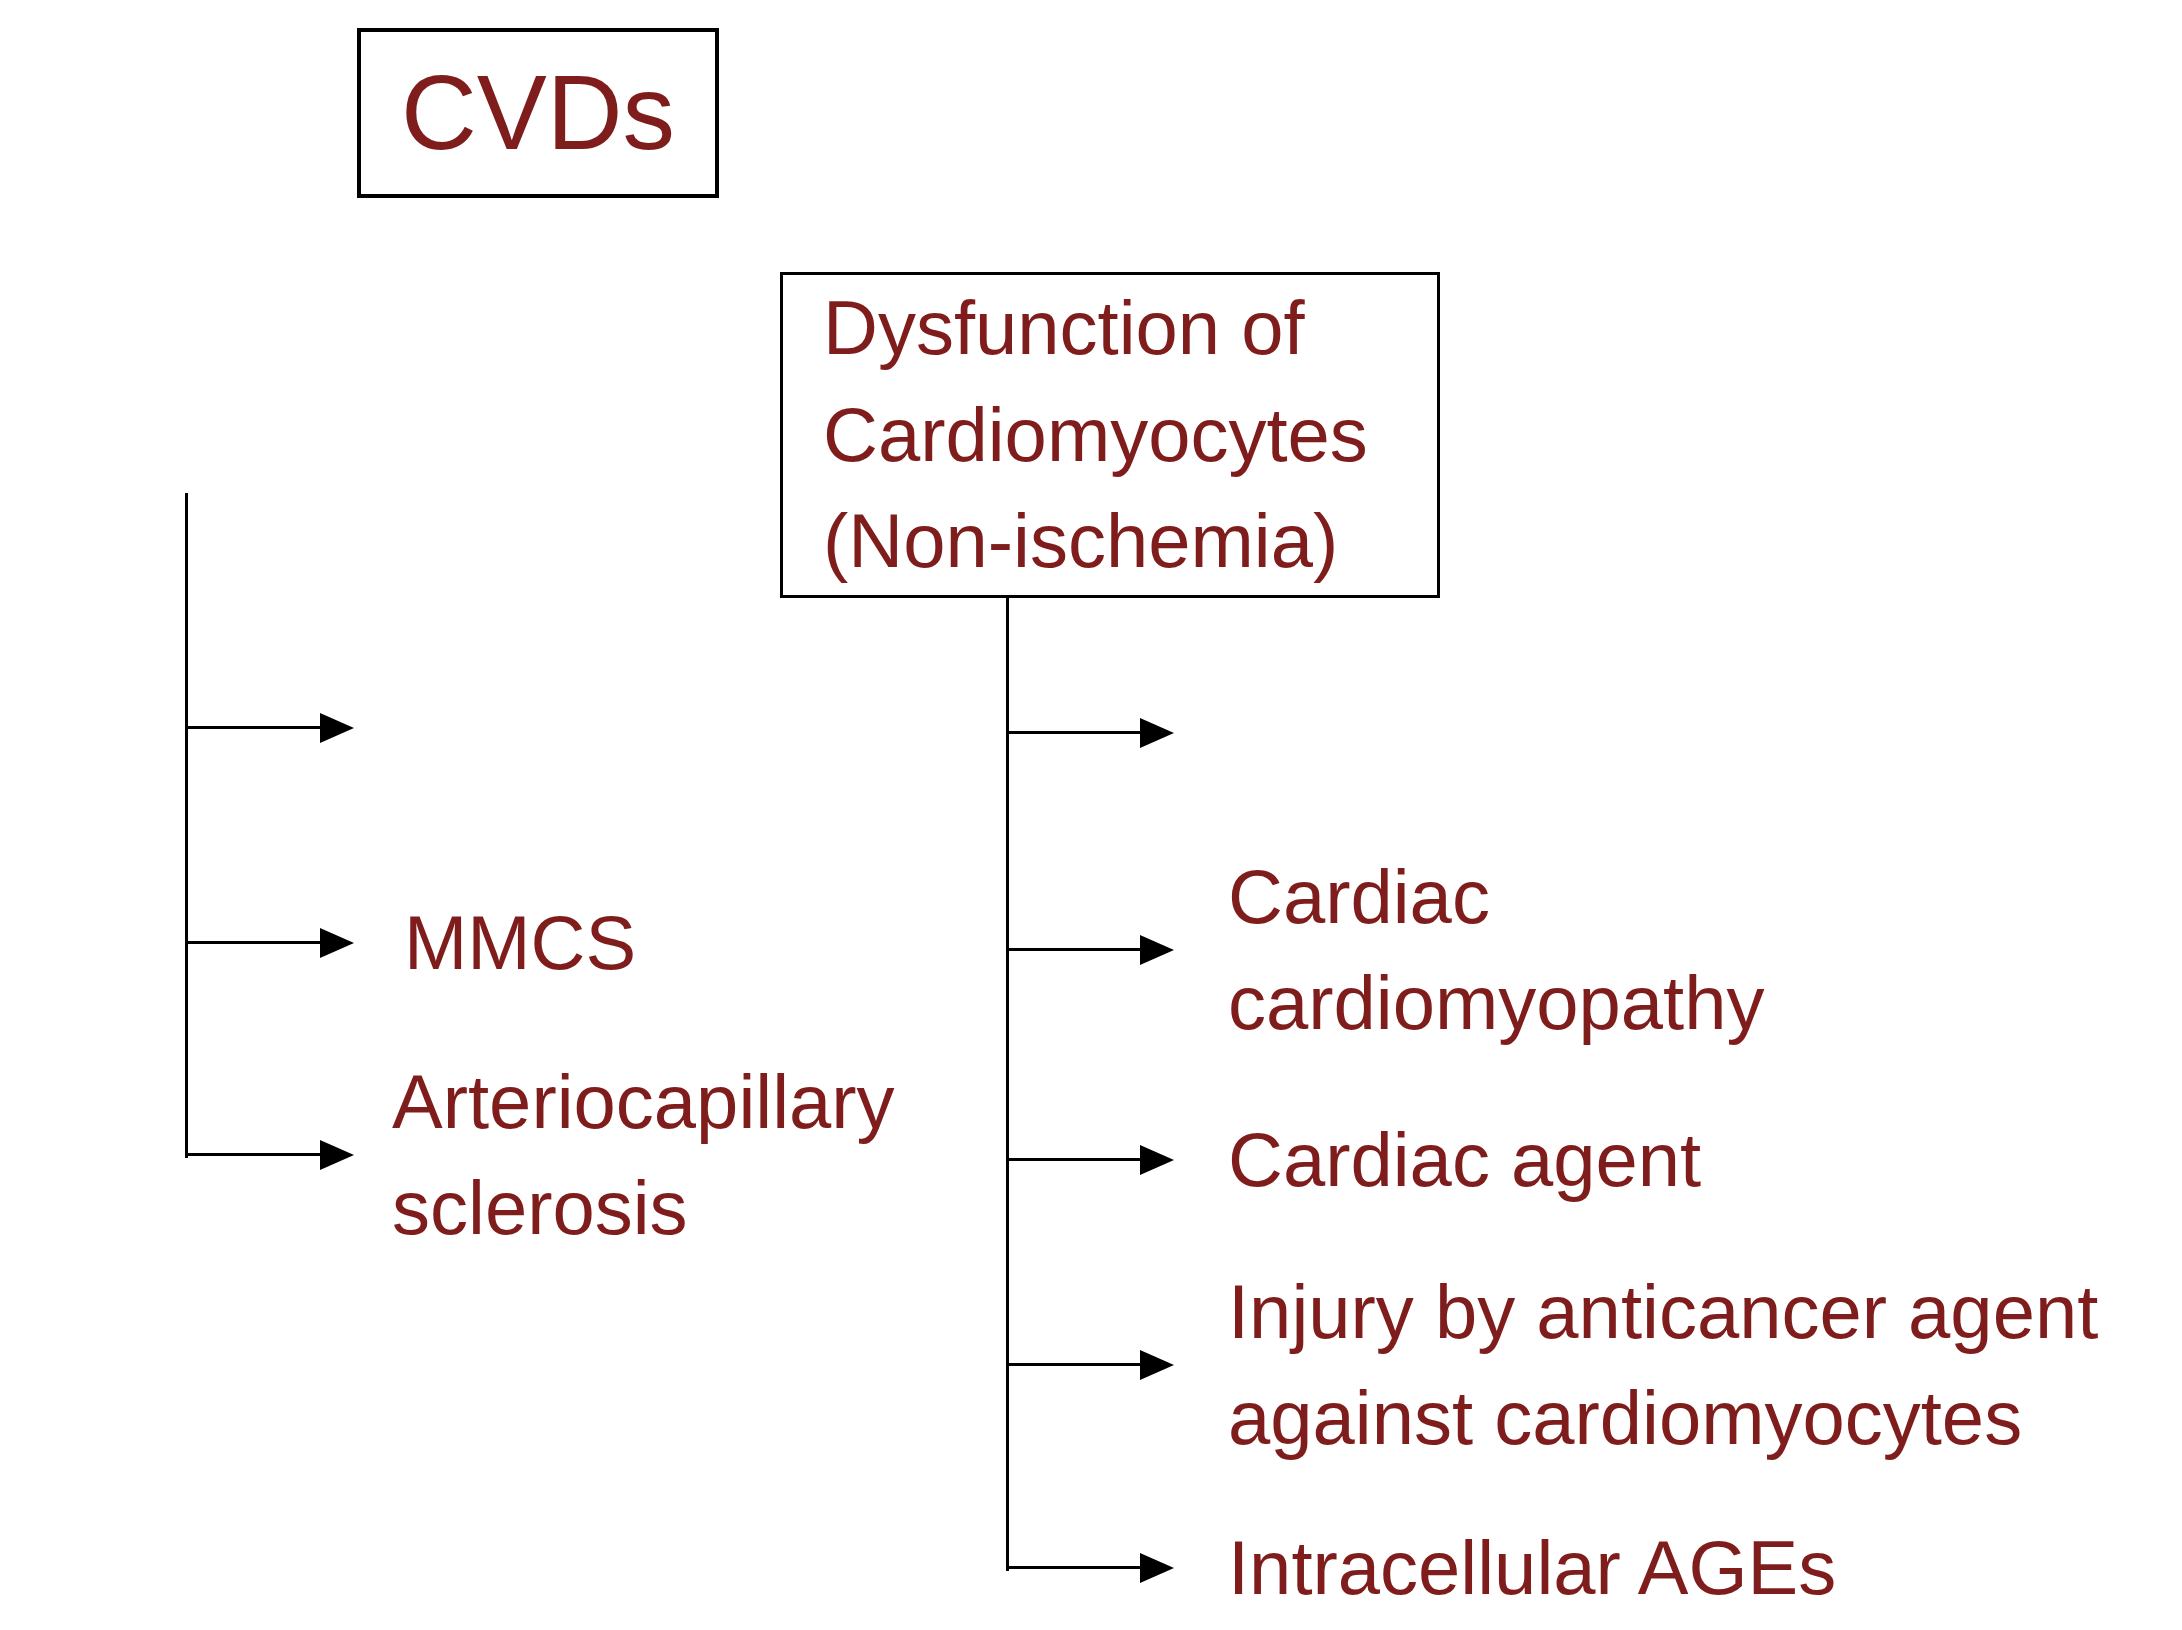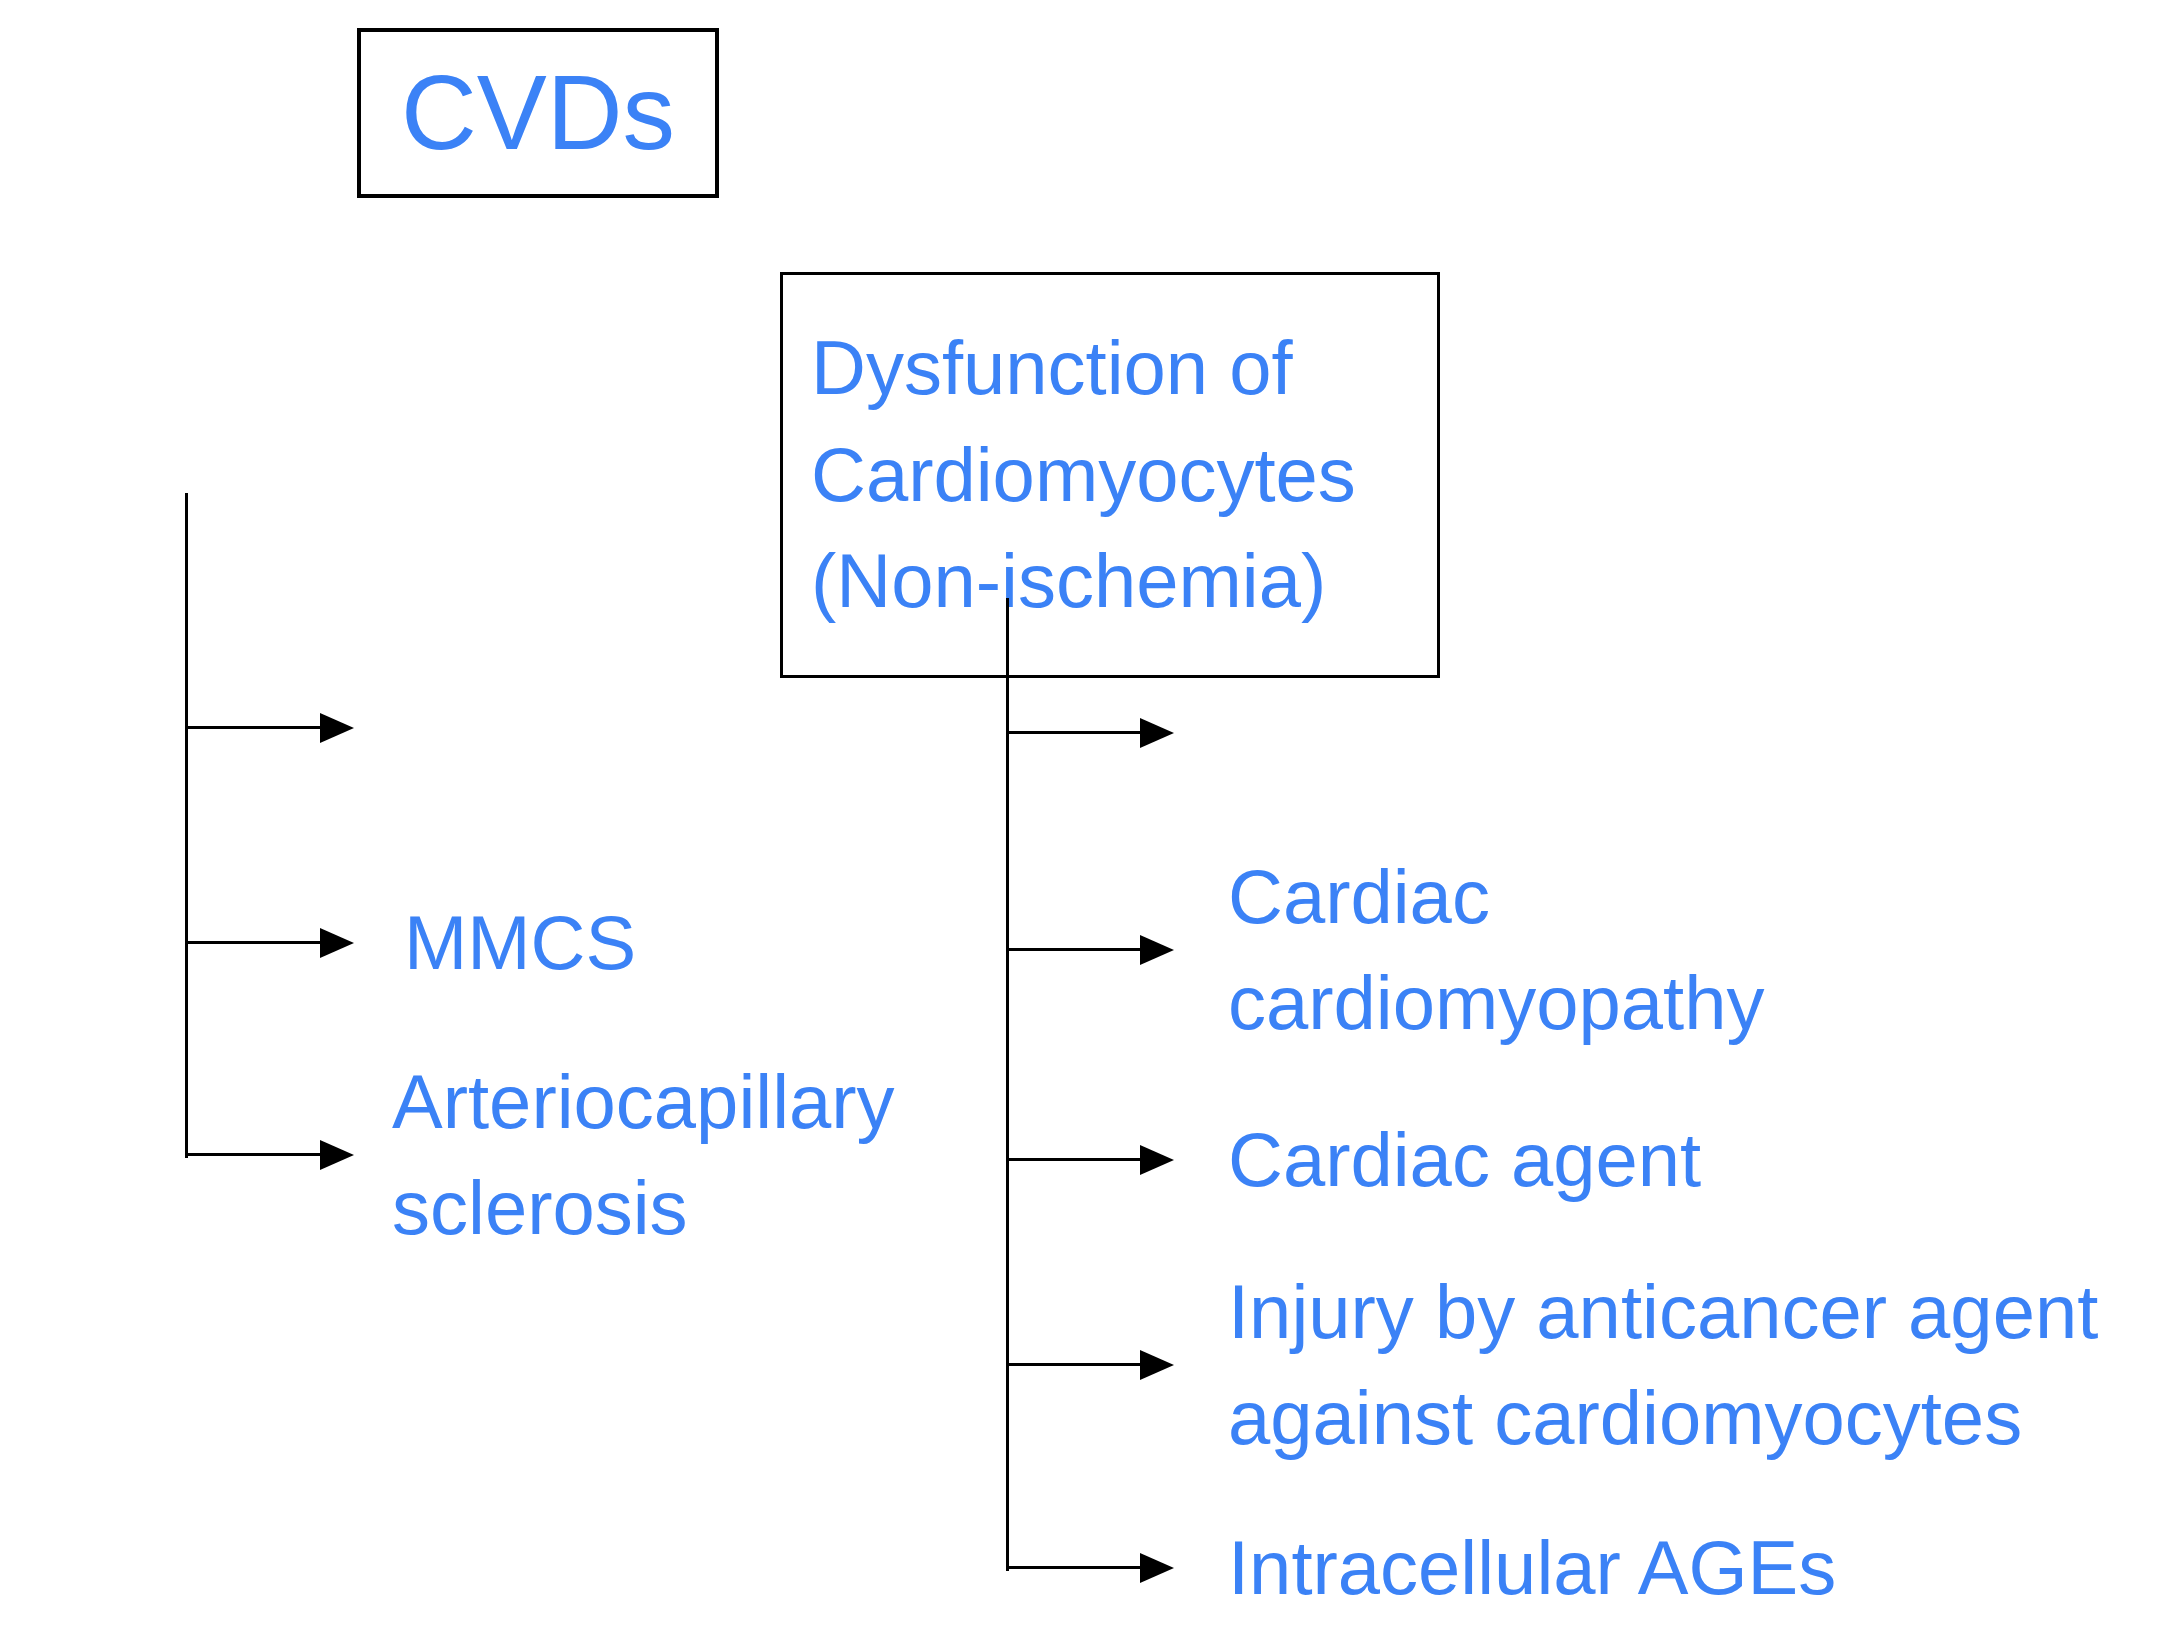--- a/index.html
+++ b/index.html
@@ -6,21 +6,21 @@
     margin: 0;
     padding: 0;
     background: #ffffff;
   }
   #canvas {
     position: relative;
     width: 2182px;
     height: 1630px;
     background: #ffffff;
     font-family: "Liberation Sans", sans-serif;
-    color: #3b82f6;
+    color: #7f1d1d;
     overflow: hidden;
   }
   .node-box {
     position: absolute;
     background: #ffffff;
     border: 3px solid #000000;
     display: flex;
     align-items: center;
     box-sizing: border-box;
   }
@@ -37,24 +37,24 @@
   }
   #ischemia-box {
     left: 28px; top: 365px;
     width: 390px; height: 128px;
     font-size: 78px;
     justify-content: center;
     text-align: center;
   }
   #dysfunction-box {
     left: 780px; top: 272px;
-    width: 660px; height: 406px;
+    width: 660px; height: 326px;
     font-size: 76px;
     line-height: 1.4;
-    padding-left: 28px;
+    padding-left: 40px;
   }
   #dysfunction-box .box-text {
     max-width: 600px;
   }
   .vline {
     position: absolute;
     width: 3px;
     background: #000000;
   }
   .hline {

